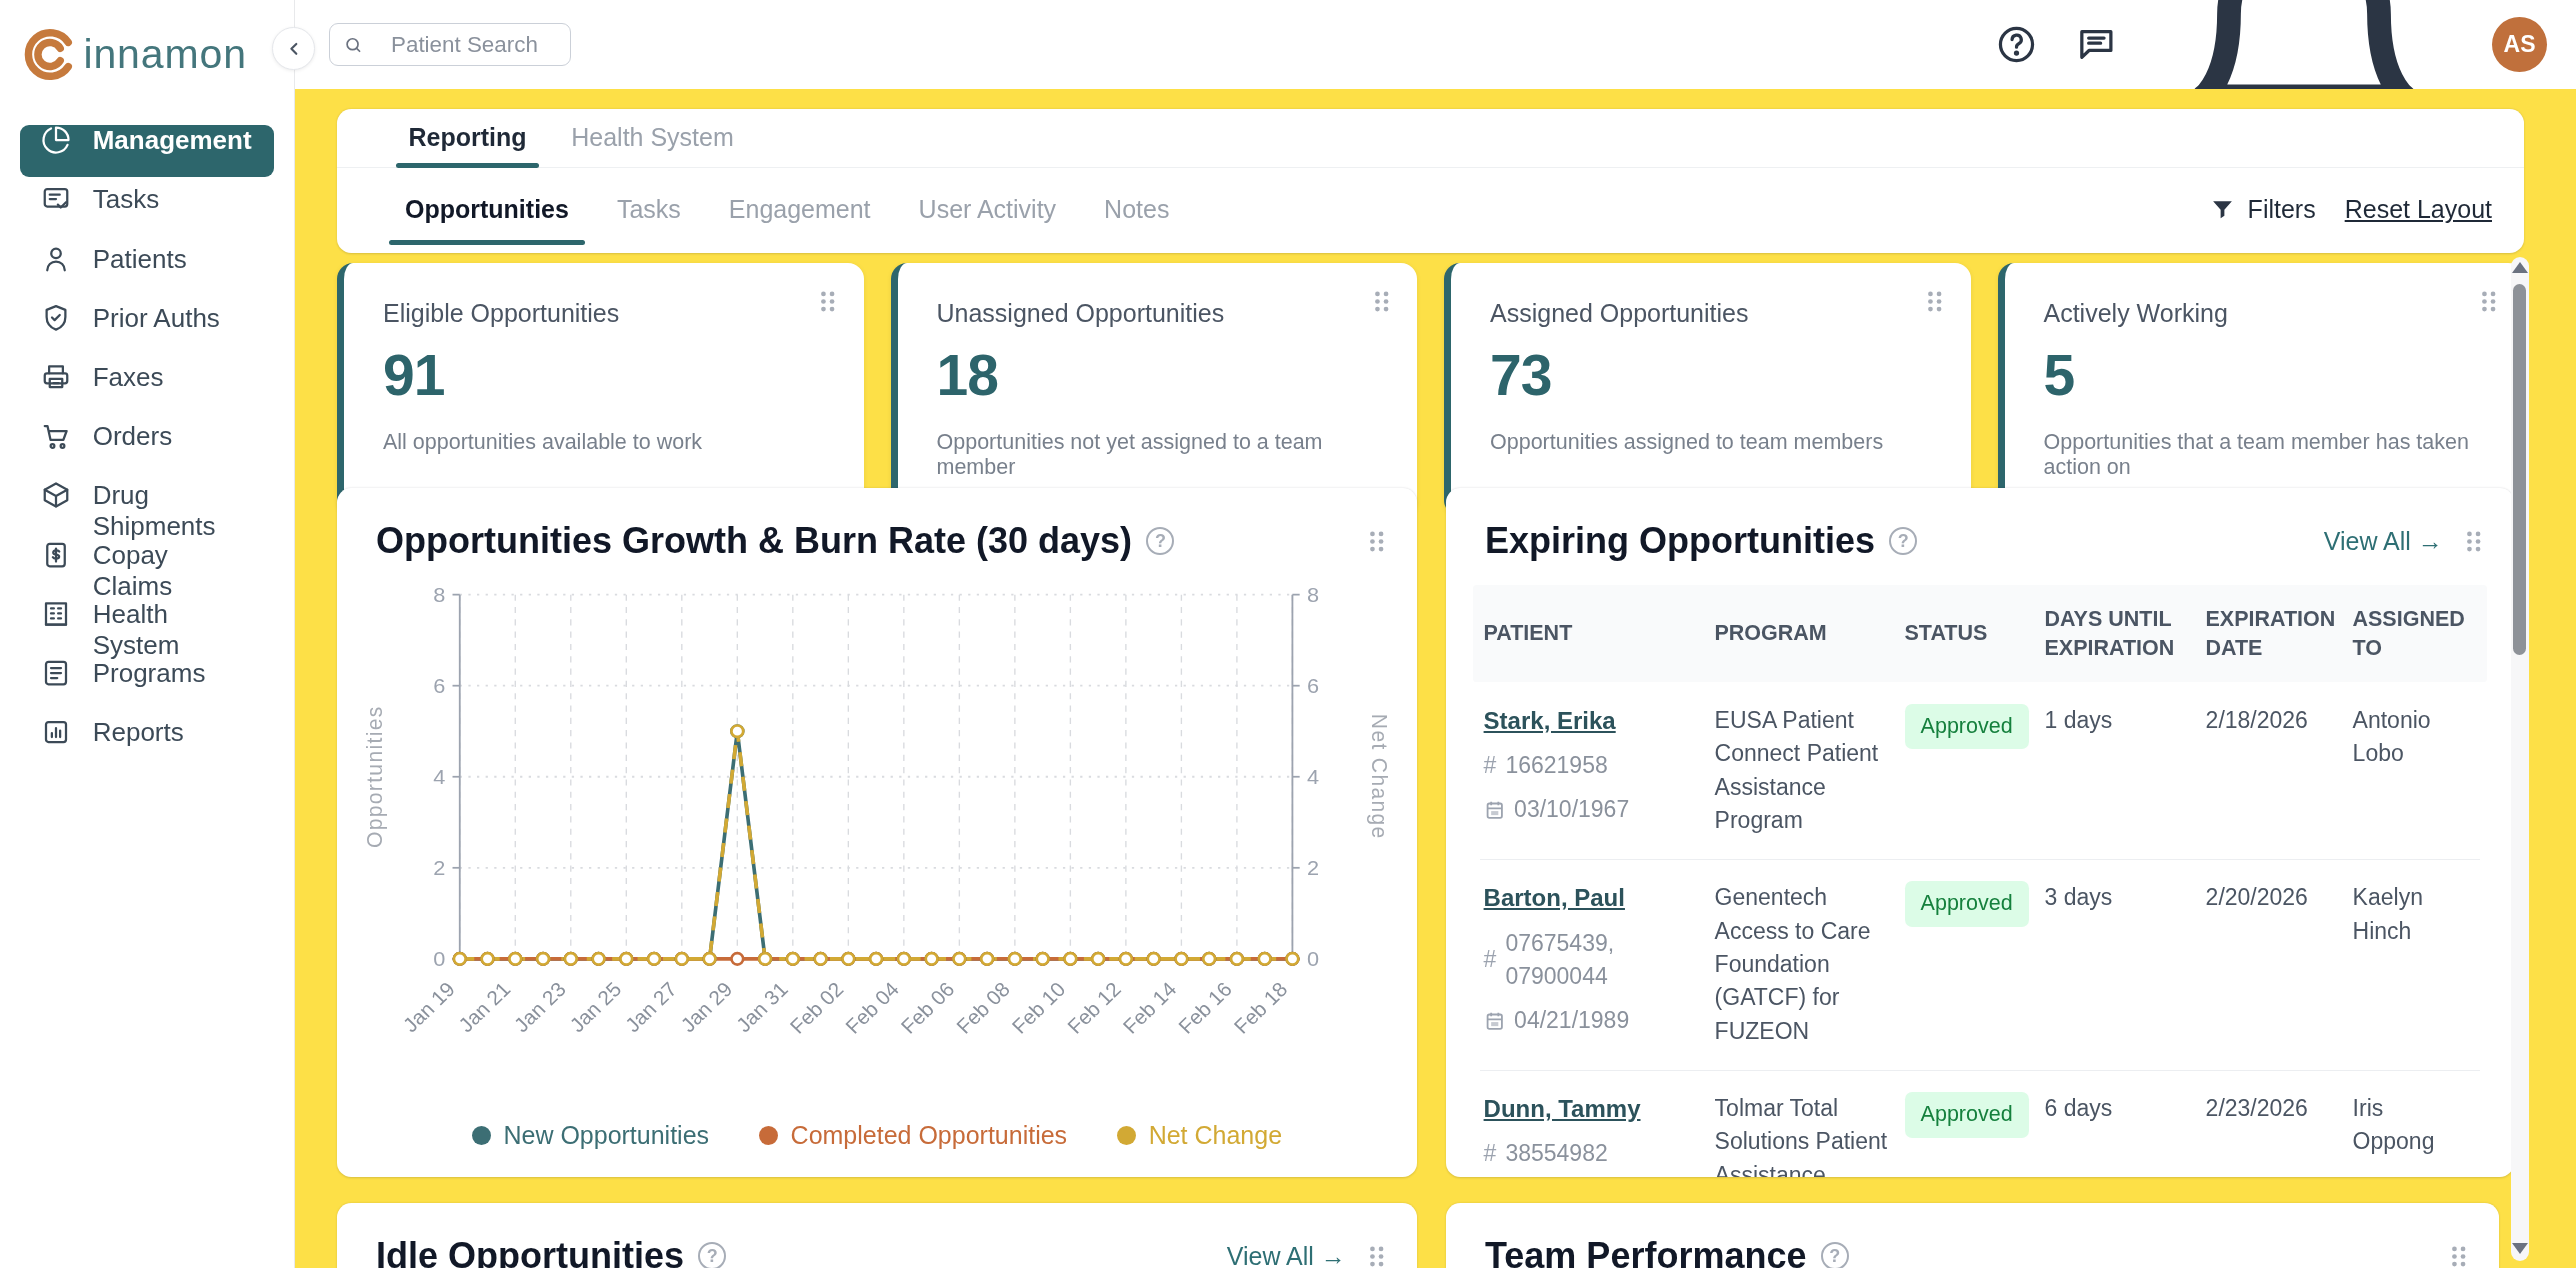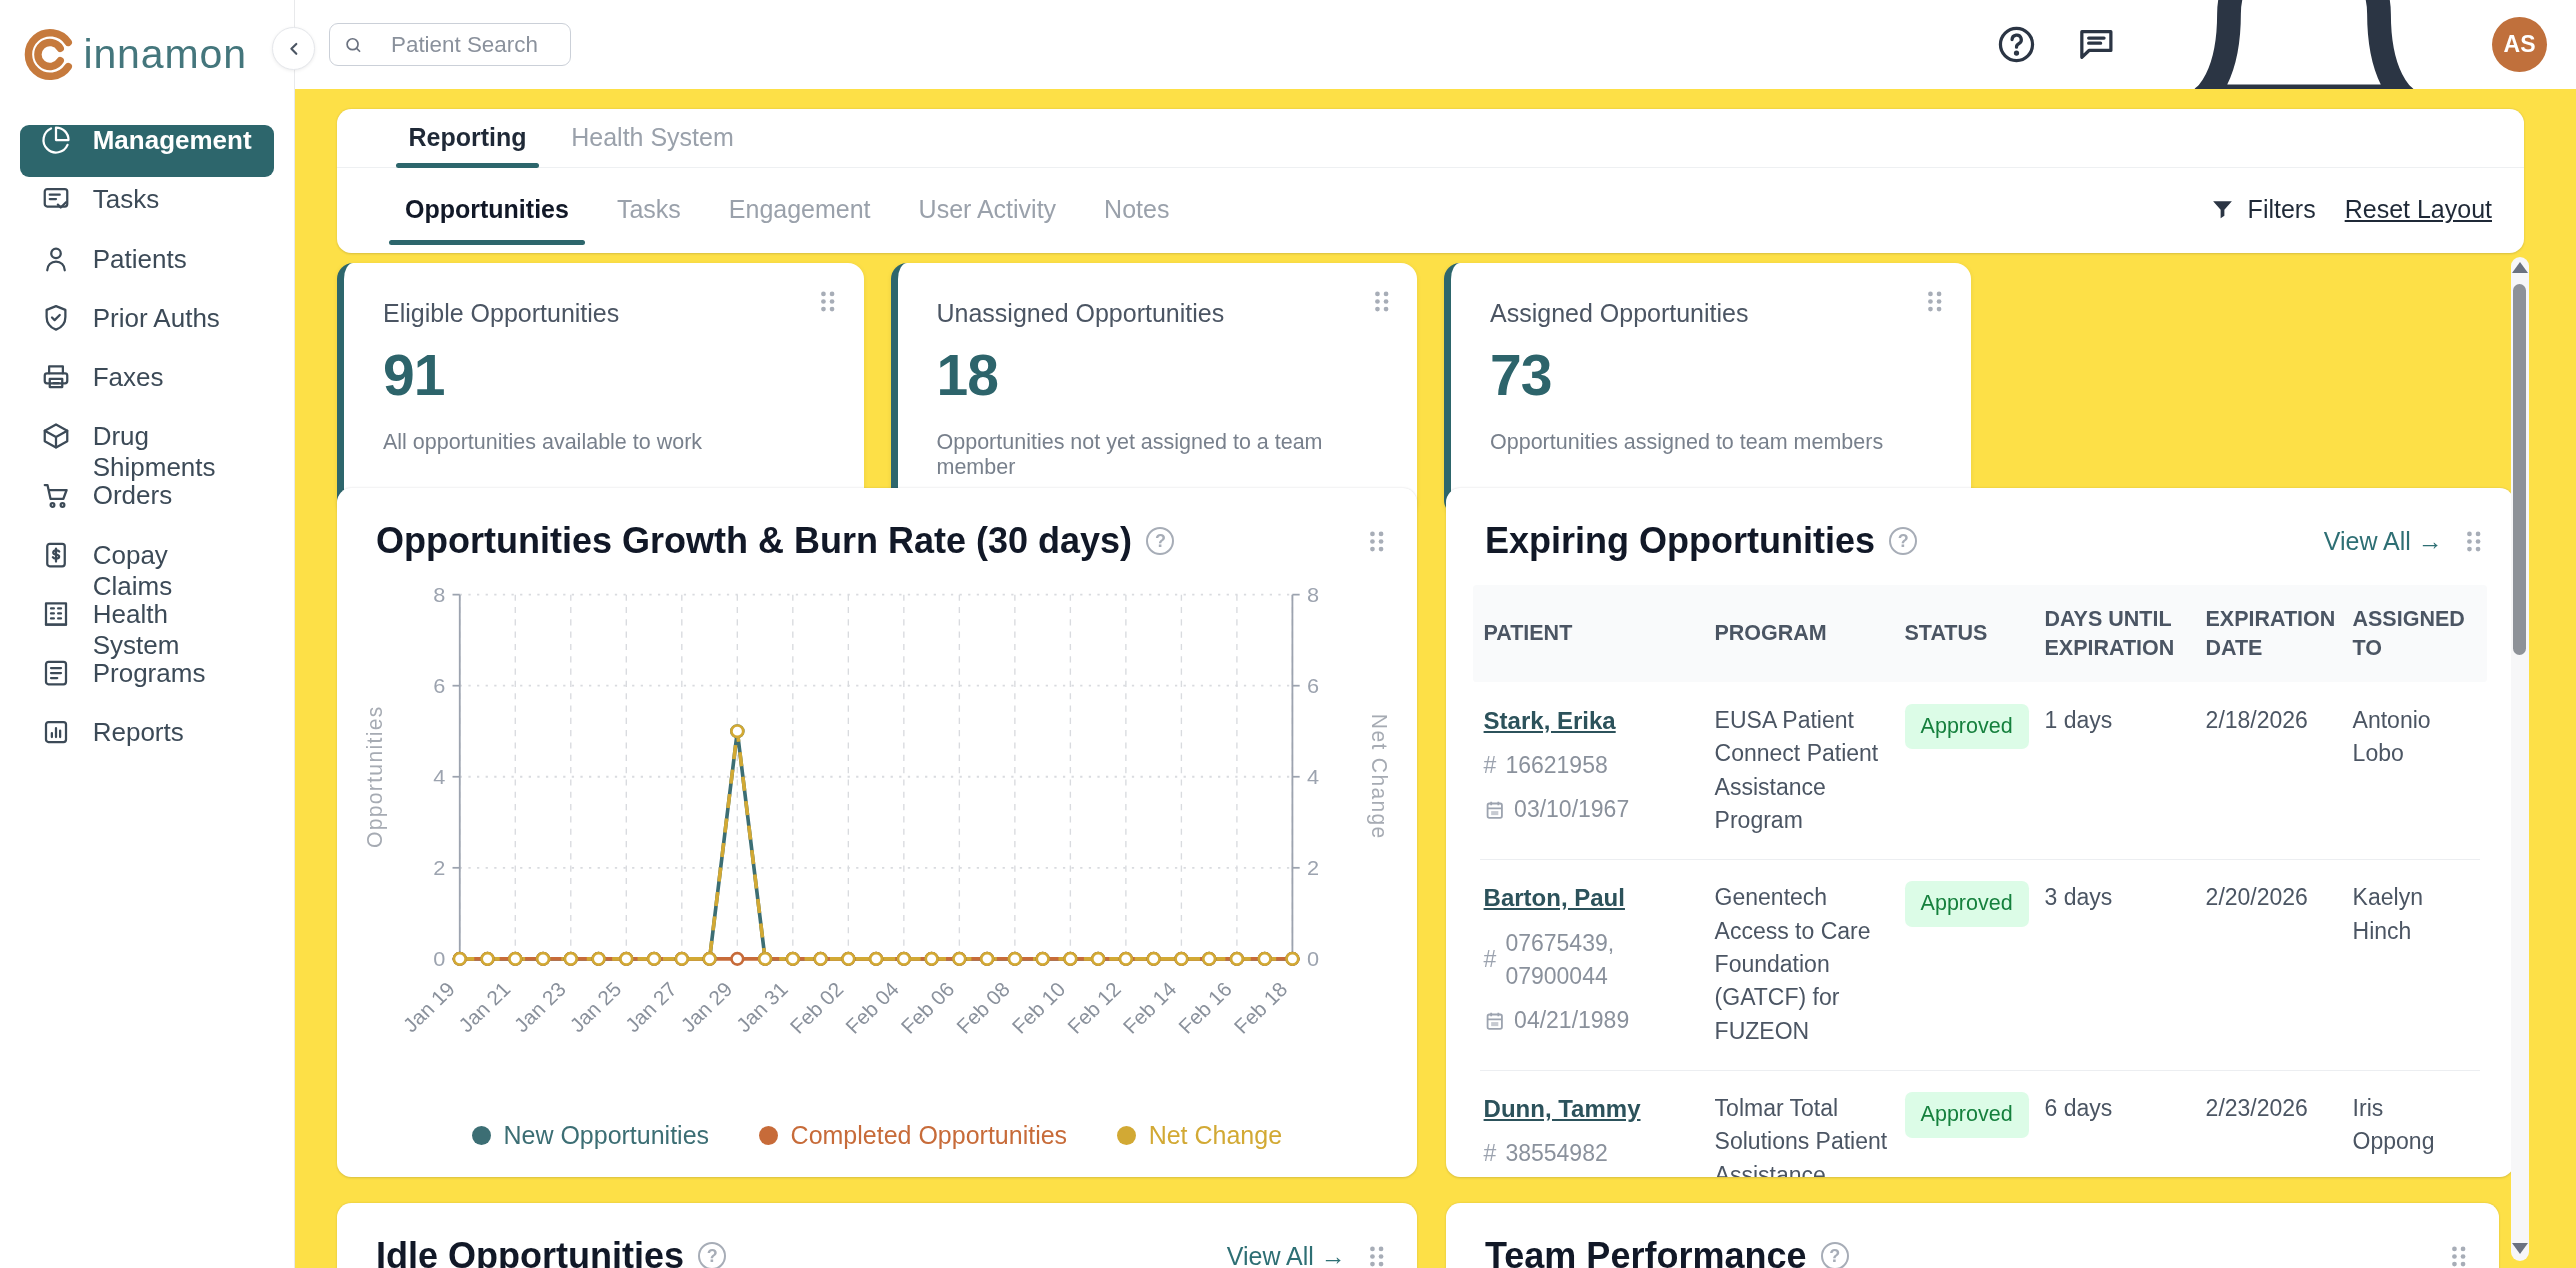--- a/index.html
+++ b/index.html
@@ -187,35 +187,35 @@
             <rect x="3" y="9" width="18" height="8" rx="1.8"></rect>
             <rect x="7" y="13.5" width="10" height="6.5"></rect>
             <path d="M10 16.8h4"></path>
           </svg>
         </span>
         <span>Faxes</span>
       </div>
       <div class="nav-item">
         <span class="icn">
           <svg viewBox="0 0 24 24" fill="none" stroke="currentColor" stroke-width="1.8" stroke-linecap="round" stroke-linejoin="round">
-            <path d="M21 7.8v8.4l-9 5-9-5V7.8l9-5z"></path>
-            <path d="M3 7.8l9 5 9-5M12 12.8V21"></path>
-          </svg>
-        </span>
-        <span>Drug Shipments</span>
-      </div>
-      <div class="nav-item">
-        <span class="icn">
-          <svg viewBox="0 0 24 24" fill="none" stroke="currentColor" stroke-width="1.8" stroke-linecap="round" stroke-linejoin="round">
             <circle cx="9.2" cy="20" r="1.5"></circle>
             <circle cx="17.2" cy="20" r="1.5"></circle>
             <path d="M3 4h2.2l2.4 11h10.3L20.5 8H6.1"></path>
           </svg>
         </span>
         <span>Orders</span>
+      </div>
+      <div class="nav-item">
+        <span class="icn">
+          <svg viewBox="0 0 24 24" fill="none" stroke="currentColor" stroke-width="1.8" stroke-linecap="round" stroke-linejoin="round">
+            <path d="M21 7.8v8.4l-9 5-9-5V7.8l9-5z"></path>
+            <path d="M3 7.8l9 5 9-5M12 12.8V21"></path>
+          </svg>
+        </span>
+        <span>Drug Shipments</span>
       </div>
       <div class="nav-item">
         <span class="icn">
           <svg viewBox="0 0 24 24" fill="none" stroke="currentColor" stroke-width="1.8" stroke-linecap="round" stroke-linejoin="round">
             <rect x="5" y="3" width="14" height="18" rx="2"></rect>
             <path d="M12 6.8v10.4"></path>
             <path d="M14.6 9.2c-.6-1.2-4.8-1.3-4.8.9 0 2.2 5 1 4.7 3.3-.3 2-4.2 1.8-5 .4"></path>
           </svg>
         </span>
         <span>Copay Claims</span>
@@ -370,20 +370,35 @@
             <circle cx="6" cy="5" r="2.2"></circle>
             <circle cx="14" cy="5" r="2.2"></circle>
             <circle cx="6" cy="12" r="2.2"></circle>
             <circle cx="14" cy="12" r="2.2"></circle>
             <circle cx="6" cy="19" r="2.2"></circle>
             <circle cx="14" cy="19" r="2.2"></circle>
           </svg>
         </span>
         <div class="stat-value">73</div>
         <div class="stat-caption">Opportunities assigned to team members</div>
+      </div>
+      <div class="stat-card">
+        <div class="stat-title">Actively Working</div>
+        <span class="handle">
+          <svg viewBox="0 0 20 24" fill="#A7ADB7">
+            <circle cx="6" cy="5" r="2.2"></circle>
+            <circle cx="14" cy="5" r="2.2"></circle>
+            <circle cx="6" cy="12" r="2.2"></circle>
+            <circle cx="14" cy="12" r="2.2"></circle>
+            <circle cx="6" cy="19" r="2.2"></circle>
+            <circle cx="14" cy="19" r="2.2"></circle>
+          </svg>
+        </span>
+        <div class="stat-value">5</div>
+        <div class="stat-caption">Opportunities that a team member has taken action on</div>
       </div>
     </section>
 
   <section class="panel chart-panel">
     <div class="panel-head">
       <span class="panel-title">Opportunities Growth &amp; Burn Rate (30 days)</span>
       <span class="help-circle">?</span>
       <span class="head-actions">
         <span class="handle">
           <svg viewBox="0 0 20 24" fill="#A7ADB7">

